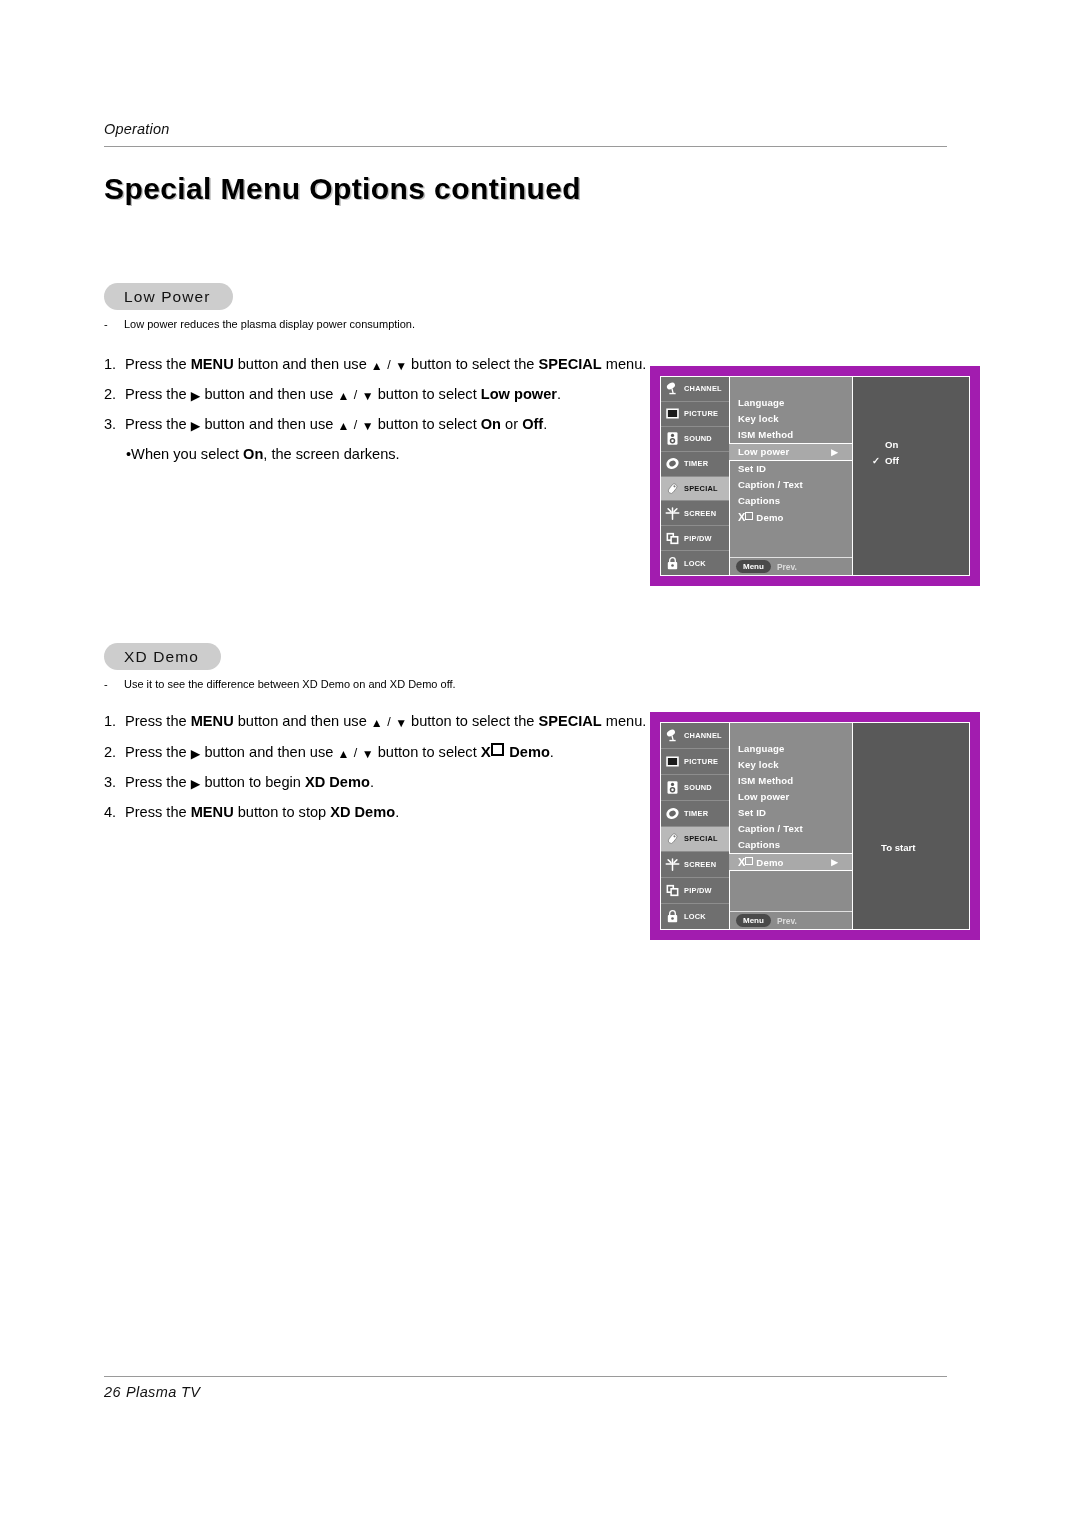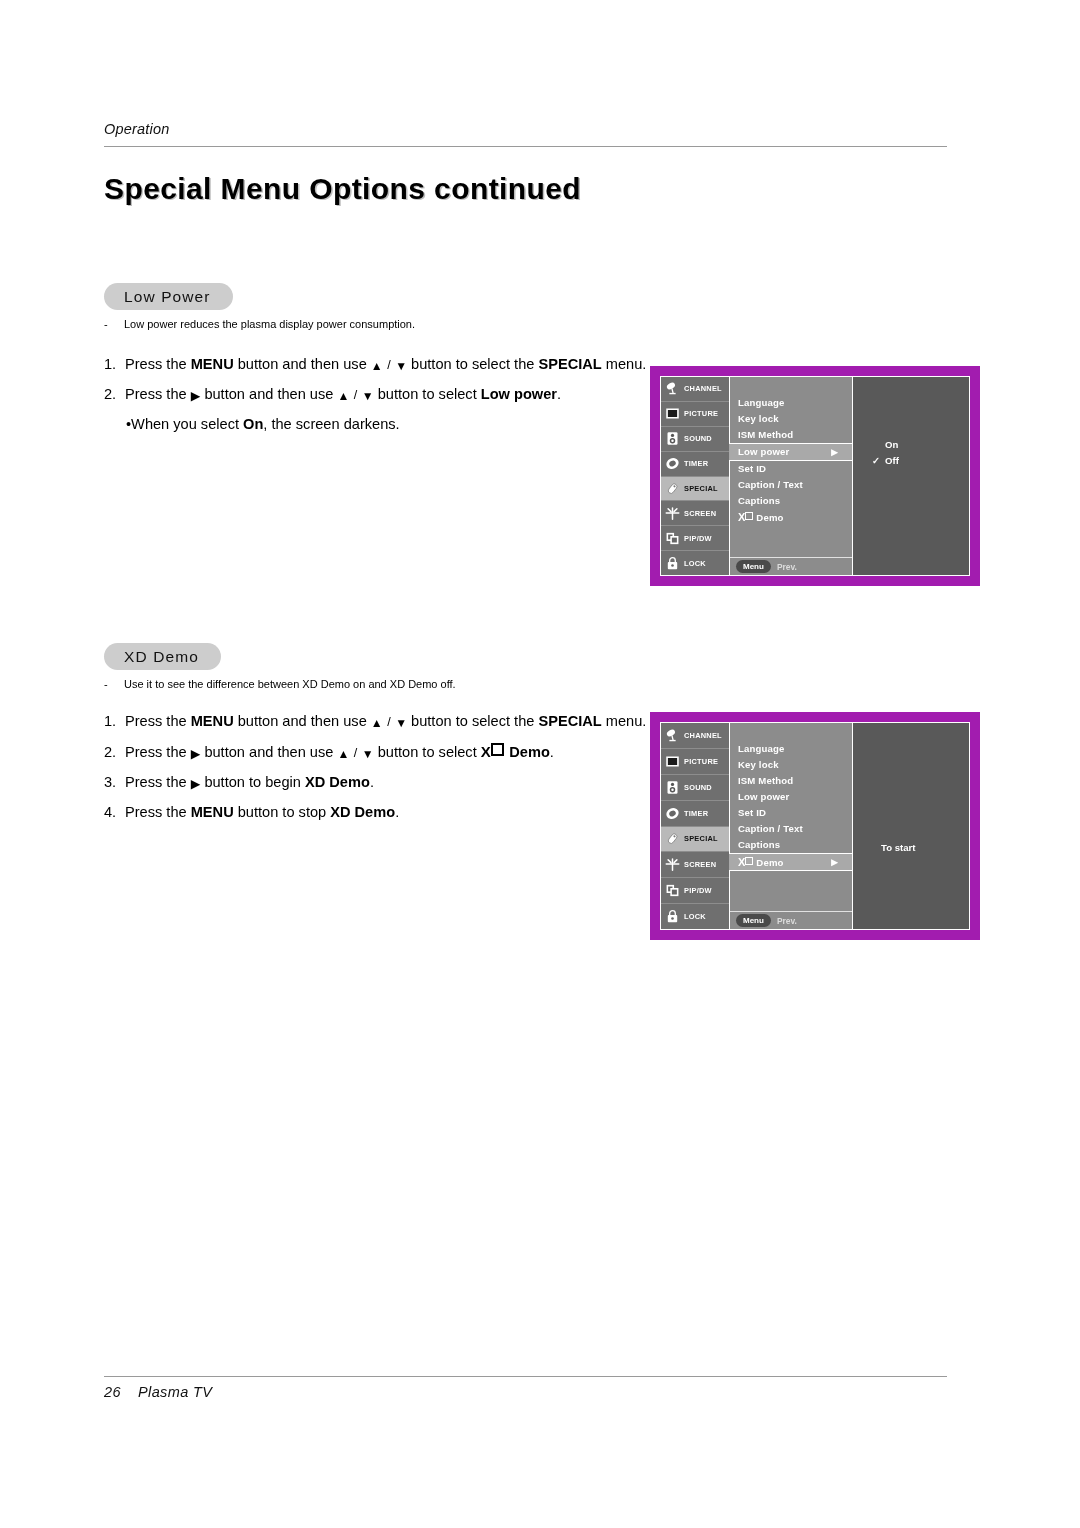--- a/index.html
+++ b/index.html
@@ -285,21 +285,21 @@
   }
   .foot-text {
     position: absolute;
     left: 104px;
     top: 1384px;
     font-size: 14.5px;
     font-style: italic;
     letter-spacing: .4px;
     color: #111;
   }
-  .foot-text .pg { margin-right: 17px; font-style: italic; }
+  .foot-text .pg { margin-right: 5px; font-style: italic; }
 </style>
 </head>
 <body>
 
 <div class="page">
 
   <div class="running-head">Operation</div>
   <div class="head-rule"></div>
   <div class="page-title">Special Menu Options continued</div>
 
@@ -312,20 +312,23 @@
   <div class="steps" style="left:104px; top:356px;">
 
     <div class="step">
       <span class="num">1.</span><span>Press the </span><b>MENU</b><span> button and then use </span><span class="tri-up">▲</span><span class="slash"> / </span><span class="tri-dn">▼</span><span> button to select the </span><b>SPECIAL</b><span> menu.</span>
     </div>
 
     <div class="step">
       <span class="num">2.</span><span>Press the </span><span class="tri-right">▶</span><span> button and then use </span><span class="tri-up">▲</span><span class="slash"> / </span><span class="tri-dn">▼</span><span> button to select </span><b>Low power</b><span>.</span>
     </div>
 
+    <div class="step">
+      <span class="num">3.</span><span>Press the </span><span class="tri-right">▶</span><span> button and then use </span><span class="tri-up">▲</span><span class="slash"> / </span><span class="tri-dn">▼</span><span> button to select </span><b>On</b><span> or </span><b>Off</b><span>.</span>
+    </div>
 
     <div class="substep">
       <span>•</span><span>When you select </span><b>On</b><span>, the screen darkens.</span>
     </div>
 
 
   </div>
 
   <div class="osd" id="osd-low-power">
     <div class="osd-inner">

